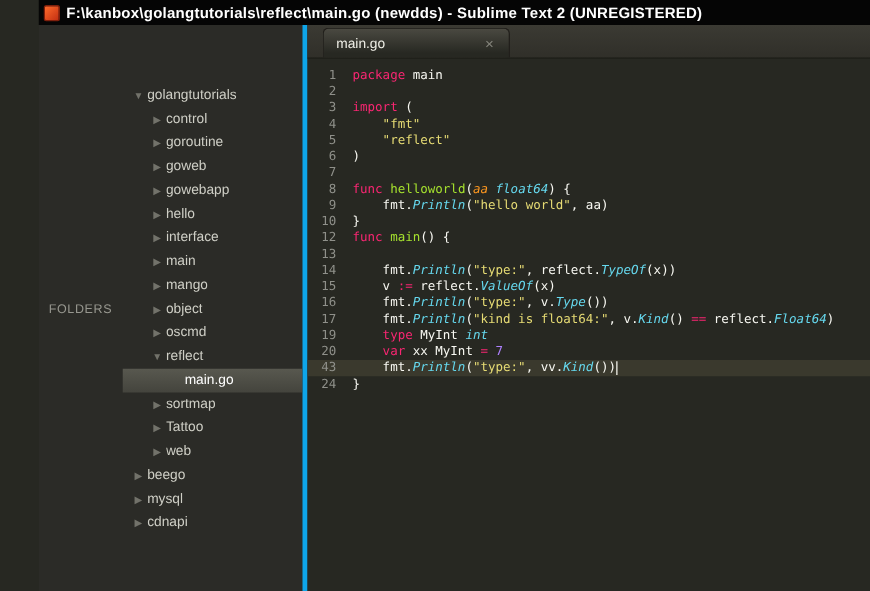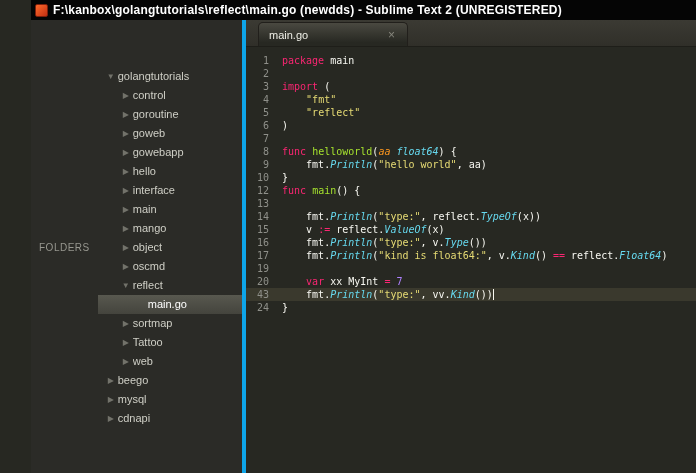--- a/index.html
+++ b/index.html
@@ -267,20 +267,21 @@
           <div class="code-line">
             <span class="gutter">16</span>
             <span class="code-content"><span class="tk-pl">    fmt.</span><span class="tk-ca">Println</span><span class="tk-pl">(</span><span class="tk-st">"type:"</span><span class="tk-pl">, v.</span><span class="tk-ca">Type</span><span class="tk-pl">())</span></span>
           </div>
           <div class="code-line">
             <span class="gutter">17</span>
             <span class="code-content"><span class="tk-pl">    fmt.</span><span class="tk-ca">Println</span><span class="tk-pl">(</span><span class="tk-st">"kind is float64:"</span><span class="tk-pl">, v.</span><span class="tk-ca">Kind</span><span class="tk-pl">() </span><span class="tk-kw">==</span><span class="tk-pl"> reflect.</span><span class="tk-ca">Float64</span><span class="tk-pl">)</span></span>
           </div>
           <div class="code-line">
             <span class="gutter">19</span>
+            <span class="code-content"><span class="tk-pl">    </span><span class="tk-kw">type</span><span class="tk-pl"> MyInt </span><span class="tk-ty">int</span></span>
           </div>
           <div class="code-line">
             <span class="gutter">20</span>
             <span class="code-content"><span class="tk-pl">    </span><span class="tk-kw">var</span><span class="tk-pl"> xx MyInt </span><span class="tk-kw">=</span><span class="tk-pl"> </span><span class="tk-nu">7</span></span>
           </div>
           <div class="code-line current">
             <span class="gutter">43</span>
             <span class="code-content"><span class="tk-pl">    fmt.</span><span class="tk-ca">Println</span><span class="tk-pl">(</span><span class="tk-st">"type:"</span><span class="tk-pl">, vv.</span><span class="tk-ca">Kind</span><span class="tk-pl">())</span><span class="cursor"></span></span>
           </div>
           <div class="code-line">

